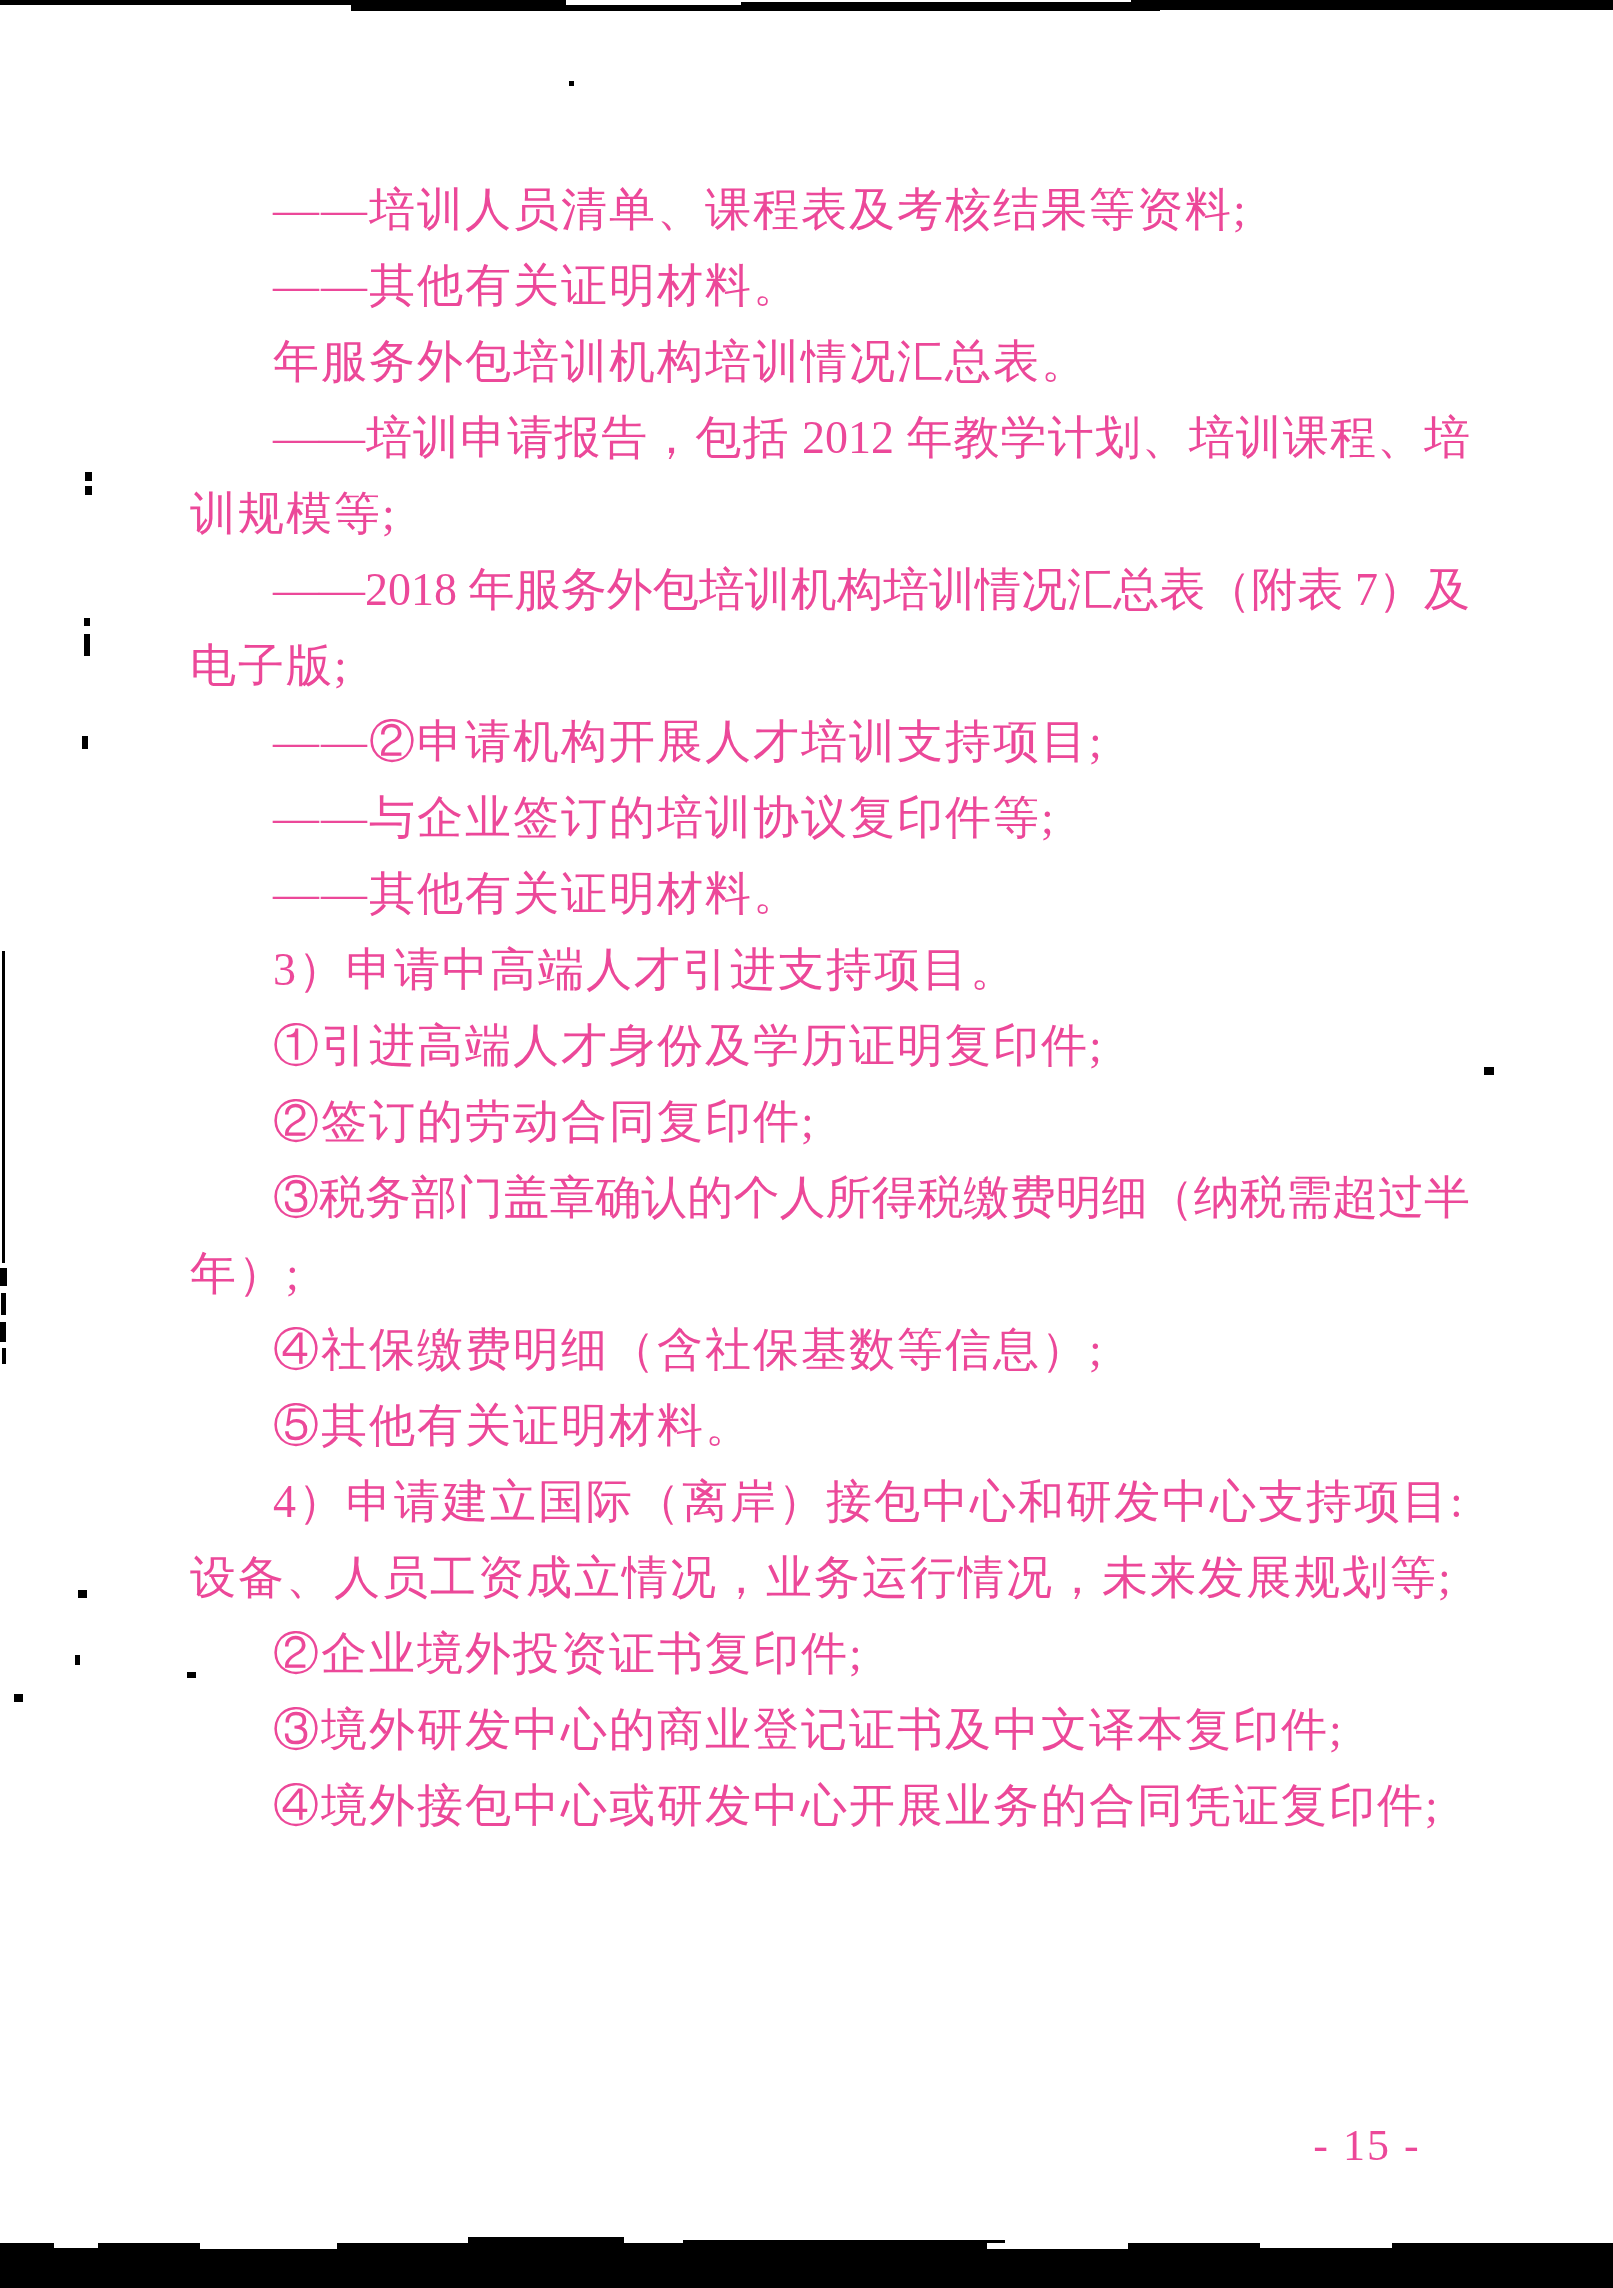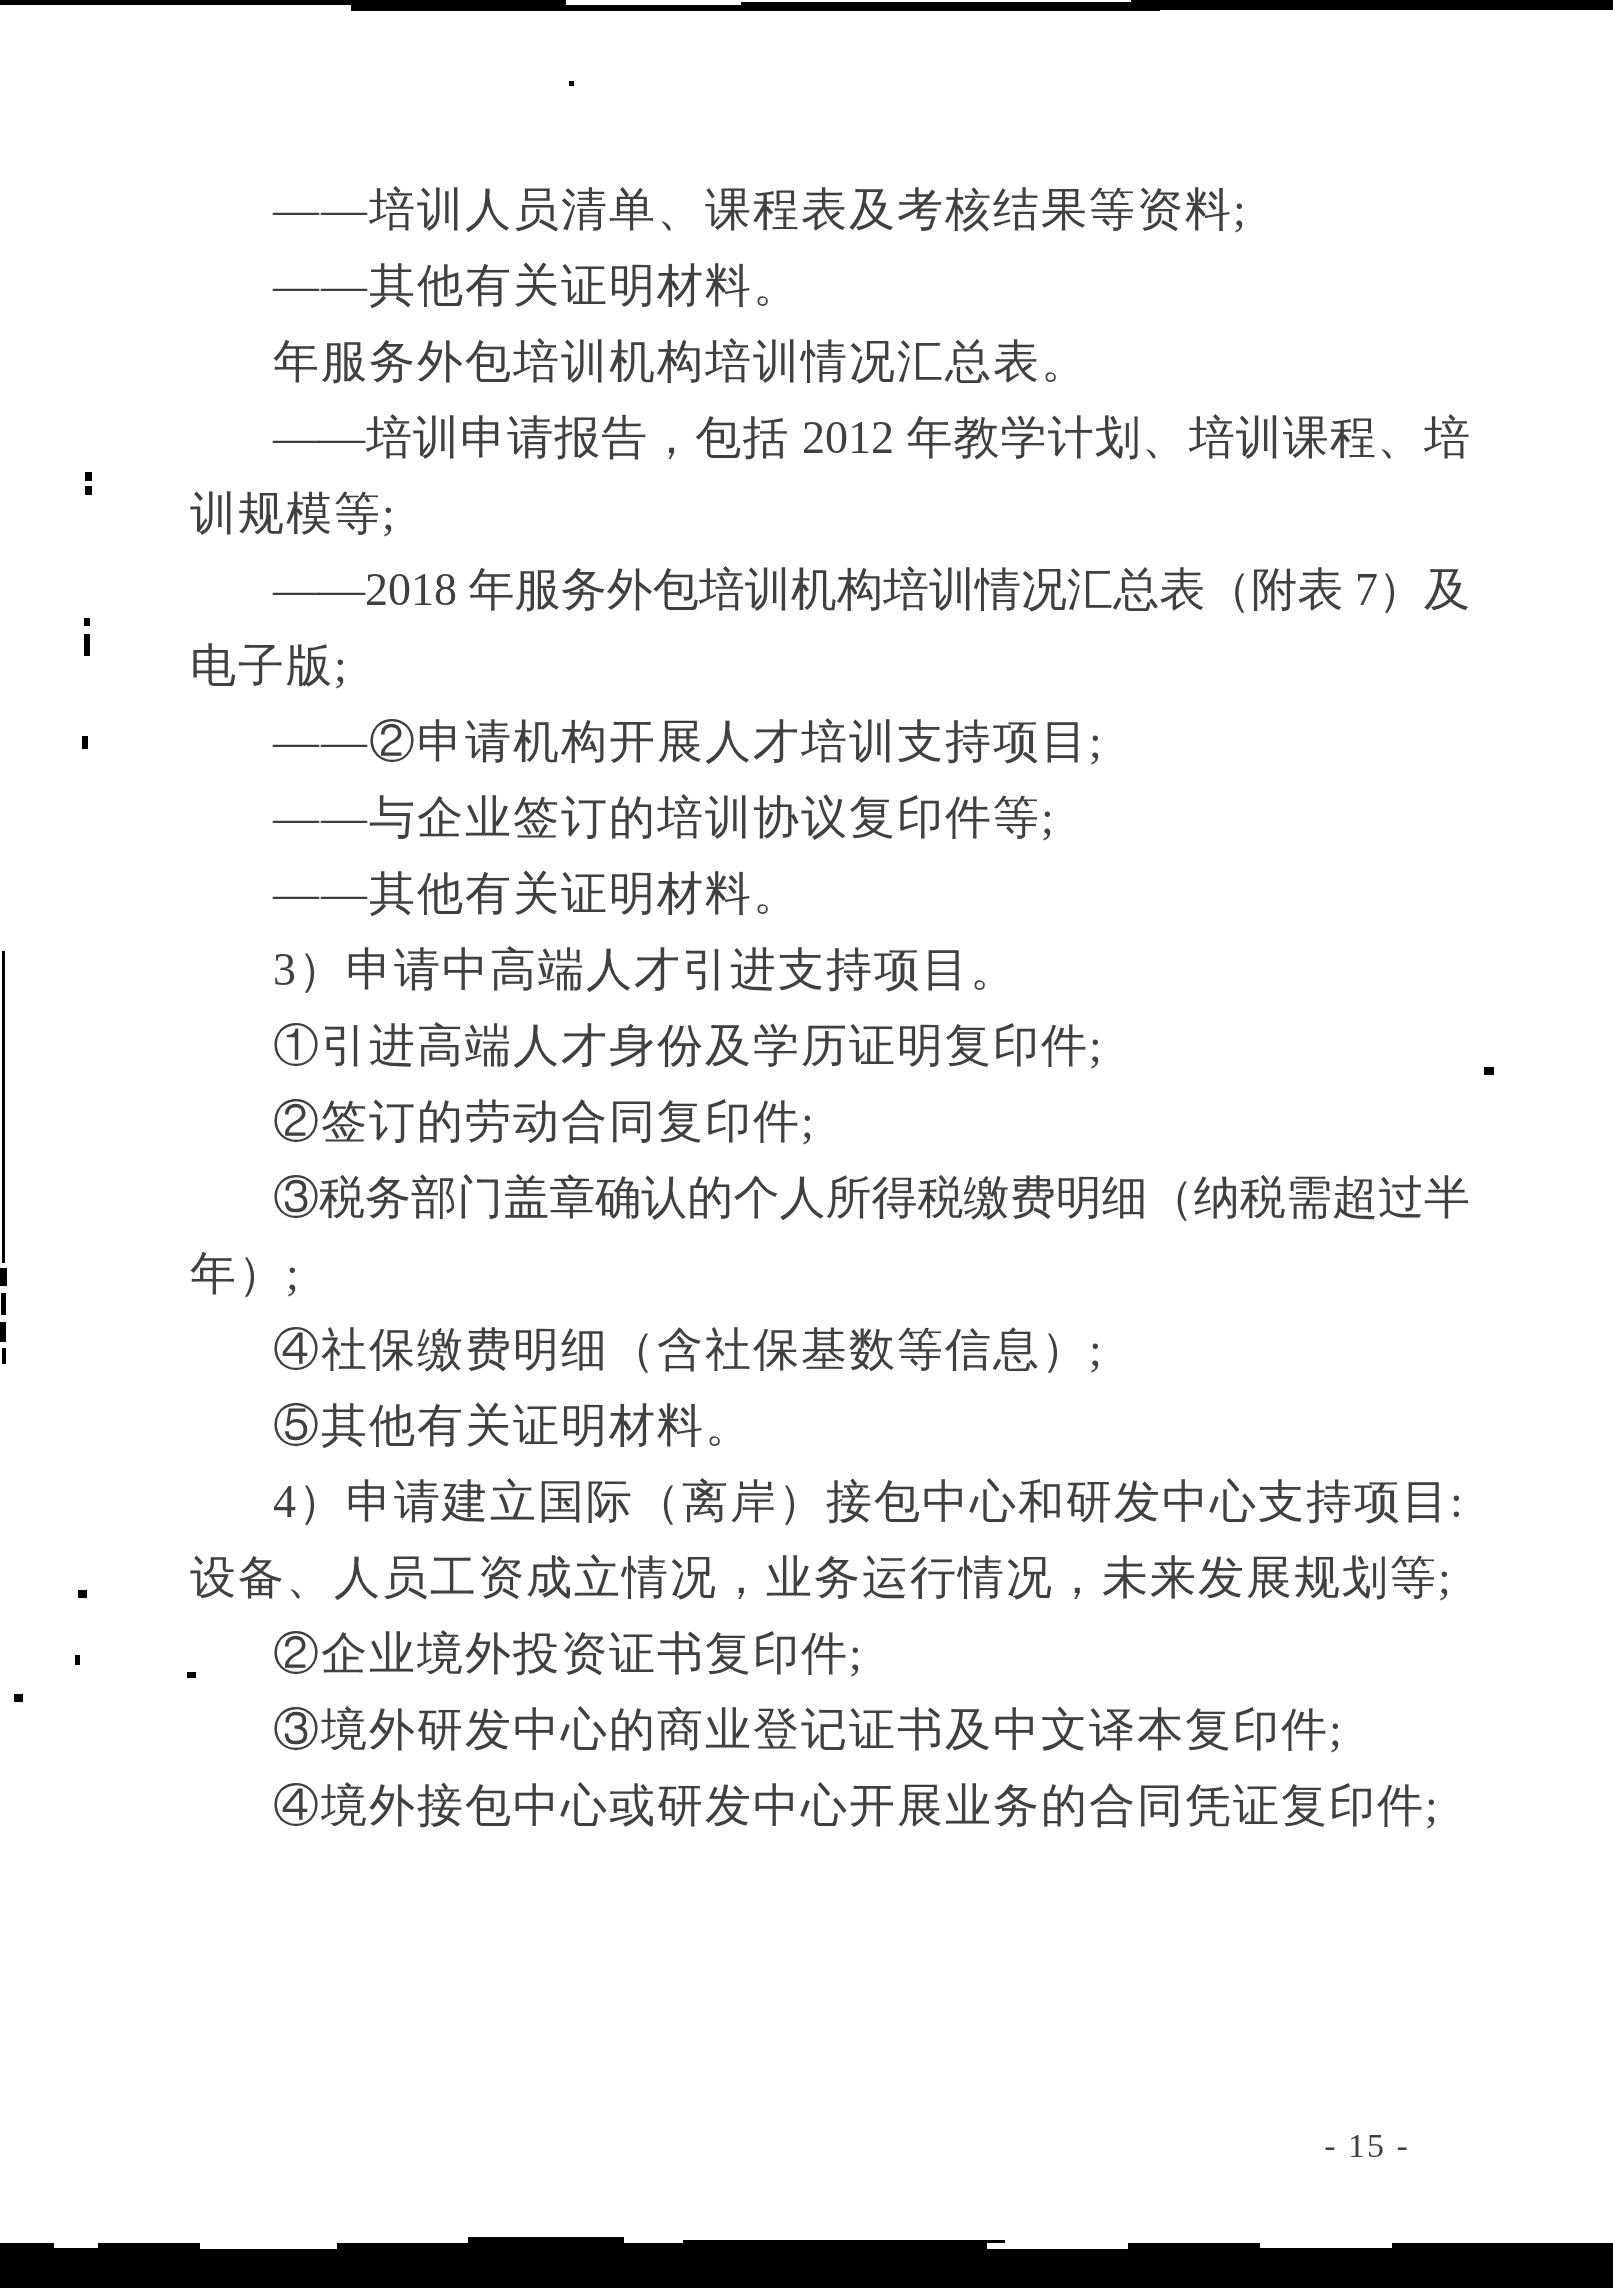--- a/index.html
+++ b/index.html
@@ -2,21 +2,21 @@
 <html><head>
 <meta charset="utf-8">
 <style>
   html,body { margin:0; padding:0; background:#e8e8e8; }
   .page {
     position:relative;
     width:1613px; height:2289px;
     background:#ffffff;
     overflow:hidden;
     font-family:"Liberation Serif","DejaVu Serif",serif;
-    color:#404040;
+    color:#ec4899;
   }
   
   .text-block {
     position:absolute;
     left:190px; top:172px;
     width:1280px;
   }
   .line {
     height:76px;
     line-height:76px;
@@ -32,21 +32,21 @@
     text-align:justify;
     text-align-last:justify;
     overflow:hidden;
   }
   .page-number {
     position:absolute;
     left:1289px; top:2118px;
     width:156px; height:55px;
     line-height:55px;
     text-align:center;
-    font-size:34px;
+    font-size:44px;
     letter-spacing:2px;
   }
   
   .artifact { position:absolute; background:#000; }
   .artifact.white { background:#fff; }
 </style>
 </head>
 <body>
 
 <div class="page">

